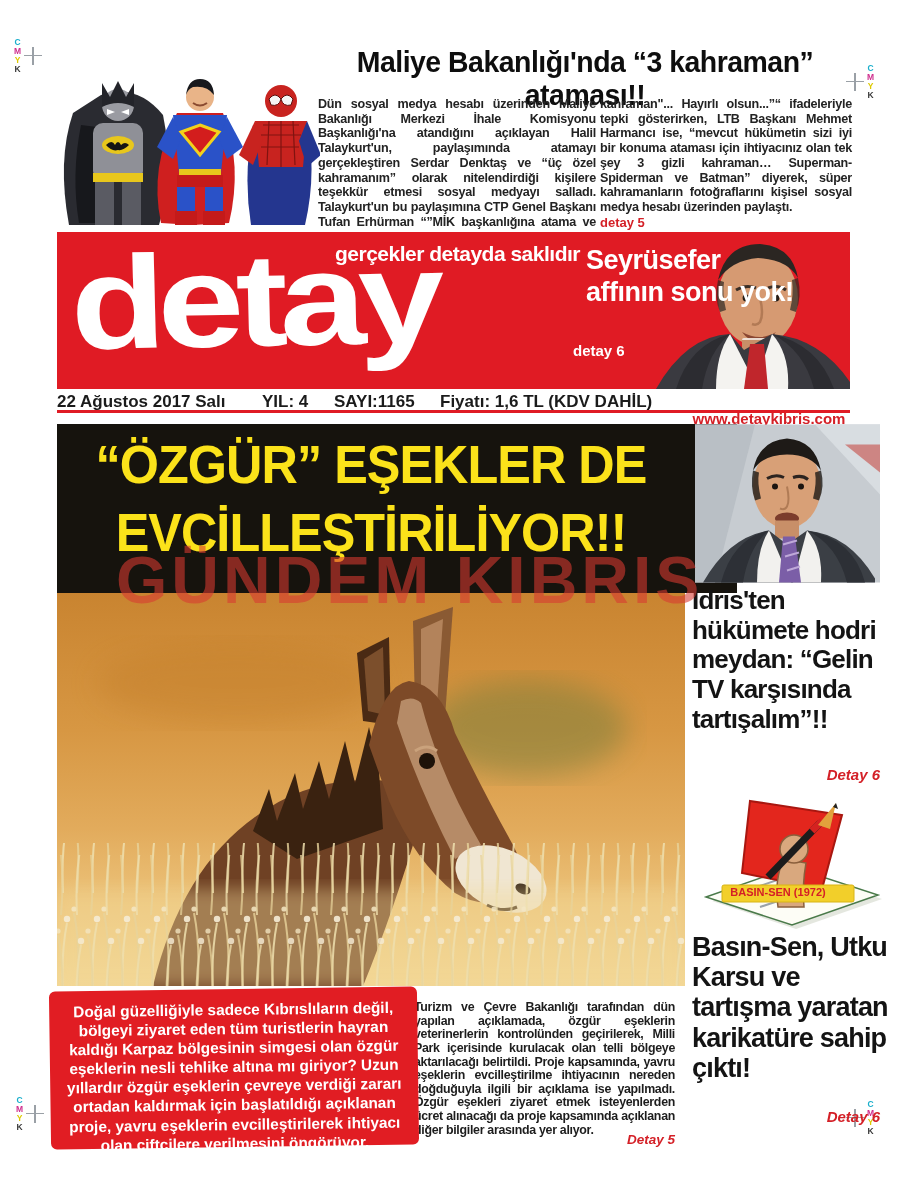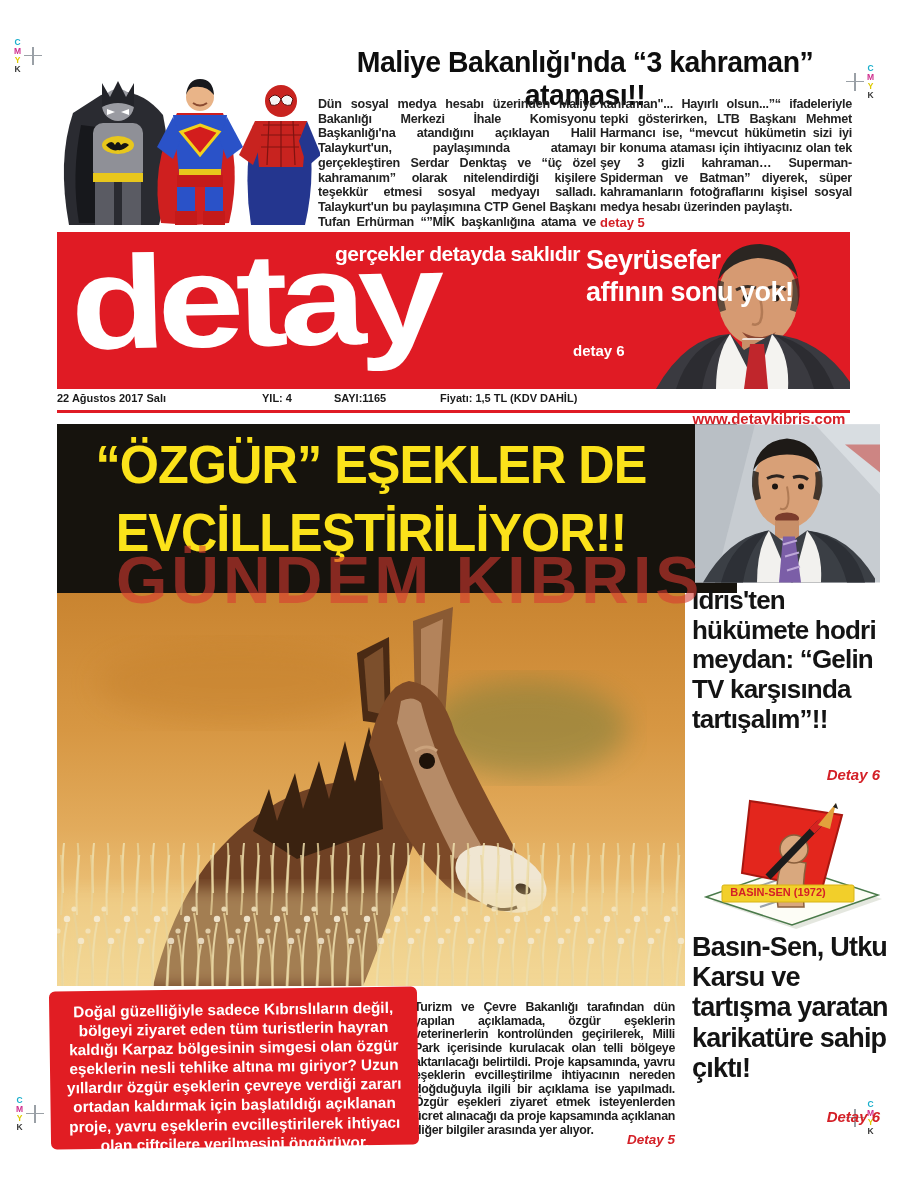--- a/index.html
+++ b/index.html
@@ -22,21 +22,21 @@
   .pageref.it{font-style:italic;}
   
   .masthead{left:57px;top:232px;width:793px;height:157px;background:#e01b24;}
   .logo{position:absolute;left:12px;top:6px;font-size:132px;font-weight:800;color:#ffffff;line-height:1;
         letter-spacing:-7px;transform:scaleX(1.18) rotate(-1.2deg);transform-origin:left top;}
   .tagline{position:absolute;left:278px;top:10px;font-size:21px;font-weight:800;color:#ffffff;letter-spacing:-0.5px;}
   .side-headline{position:absolute;left:529px;top:13px;width:215px;font-size:27px;font-weight:800;
         color:#ffffff;line-height:1.18;letter-spacing:-0.5px;}
   .side-ref{position:absolute;left:516px;top:110px;font-size:15px;font-weight:700;color:#ffffff;}
   
-  .strip-item{top:392px;font-size:11px;font-weight:800;color:#1b1b1b;white-space:nowrap;}
+  .strip-item{top:392px;font-size:17px;font-weight:800;color:#1b1b1b;white-space:nowrap;}
   .redline{left:57px;top:410px;width:793px;height:3px;background:#e01b24;}
   .site{left:688px;top:410px;width:162px;text-align:center;font-size:15px;font-weight:800;color:#d42027;}
   
   .blackbox{left:57px;top:424px;width:680px;height:169px;background:#16130d;}
   .yellowline{position:absolute;left:0;width:628px;text-align:center;font-size:53px;font-weight:800;
         color:#fbe21a;letter-spacing:-1px;white-space:nowrap;transform:scaleX(.95);}
   .watermark{left:116px;top:542px;font-size:66px;font-weight:700;color:#d93a31;opacity:.58;
         letter-spacing:4px;white-space:nowrap;z-index:30;}
   .photo{left:57px;top:593px;width:628px;height:393px;
         background:linear-gradient(180deg,#c98430 0%,#d79743 35%,#e2ab5c 60%,#eec77f 82%,#f3d795 100%);}
@@ -183,21 +183,21 @@
     </svg>
     <div class="logo">detay</div>
     <div class="tagline">gerçekler detayda saklıdır</div>
     <div class="side-headline">Seyrüsefer affının sonu yok!</div>
     <div class="side-ref">detay 6</div>
   </div>
 
   <div class="abs strip-item" style="left:57px;">22 Ağustos 2017 Salı</div>
   <div class="abs strip-item" style="left:262px;">YIL: 4</div>
   <div class="abs strip-item" style="left:334px;">SAYI:1165</div>
-  <div class="abs strip-item" style="left:440px;">Fiyatı: 1,5 TL (KDV DAHİL)</div>
+  <div class="abs strip-item" style="left:440px;">Fiyatı: 1,6 TL (KDV DAHİL)</div>
   <div class="abs site">www.detaykibris.com</div>
   <div class="abs redline"></div>
 
   <div class="abs blackbox">
     <div class="yellowline" style="top:10px;">“ÖZGÜR” EŞEKLER DE</div>
     <div class="yellowline" style="top:78px;">EVCİLLEŞTİRİLİYOR!!</div>
   </div>
 
   <div class="abs photo">
     <svg width="628" height="393" viewBox="0 0 628 393">

